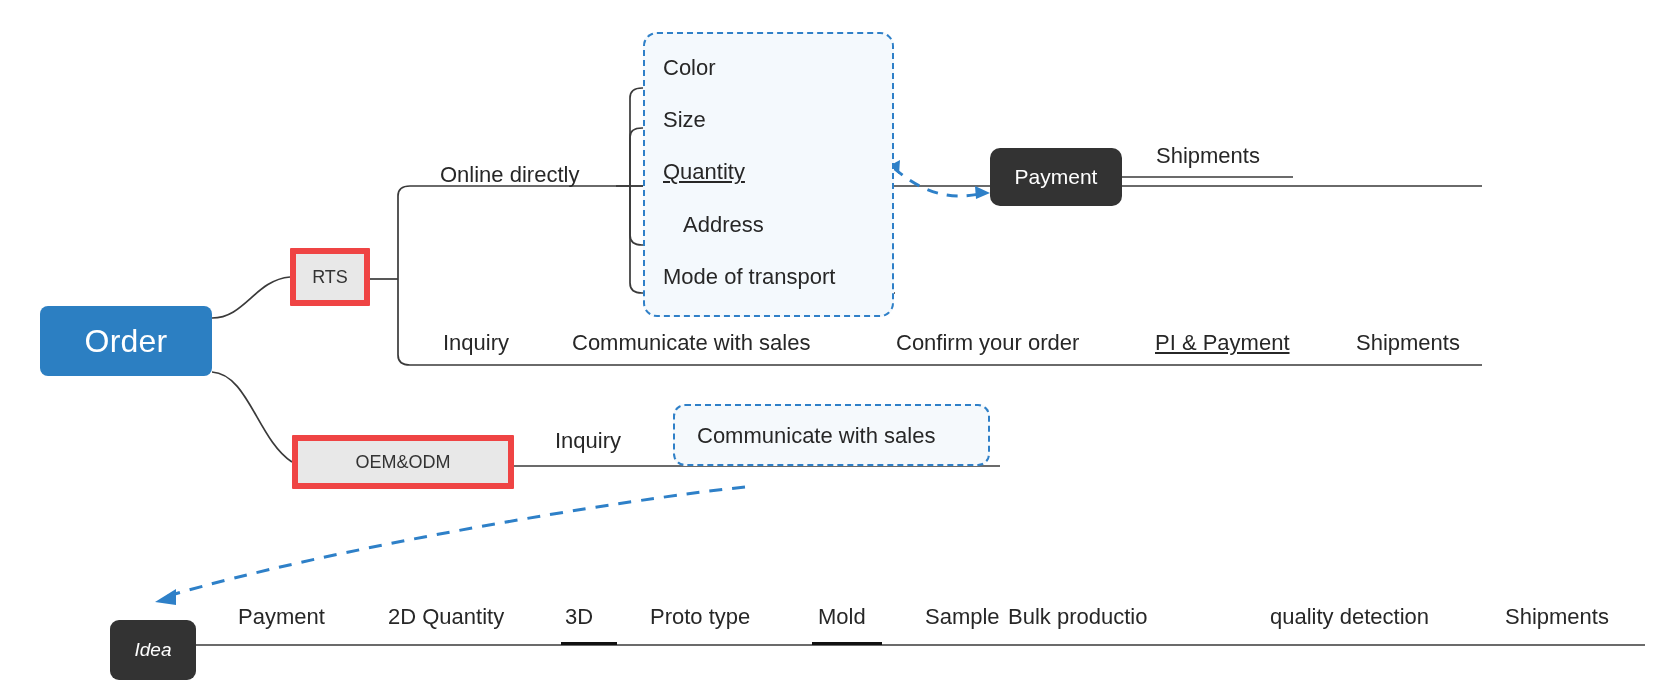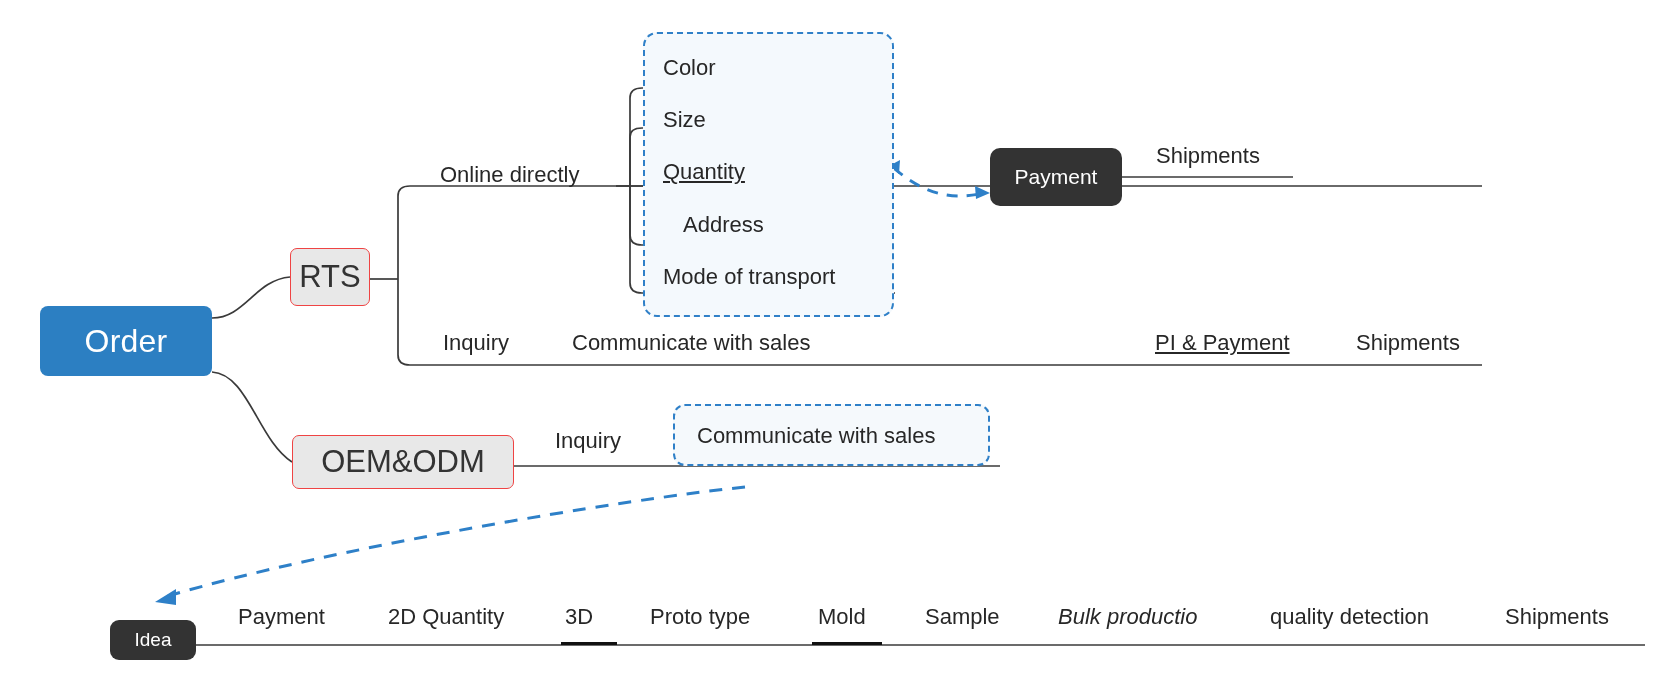--- a/index.html
+++ b/index.html
@@ -40,23 +40,23 @@
   .node-root {
     background: #2c7fc2;
     color: #ffffff;
     border-radius: 8px;
     font-size: 32px;
     letter-spacing: 0.2px;
   }
   .node-grey {
     background: #e8e8e8;
     color: #333333;
-    border: 1px solid #ef4444;
-    border-radius: 7px;
-    font-size: 31px;
+    border: 6px solid #ef4444;
+    border-radius: 1px;
+    font-size: 18px;
   }
   .node-dark {
     background: #333333;
     color: #ffffff;
     border-radius: 10px;
     font-size: 21px;
   }
   .node-dark.small {
     font-size: 19px;
     border-radius: 9px;
@@ -155,38 +155,39 @@
   <div class="label label-22" style="left:663px; top:159px;text-decoration:underline;">Quantity</div>
   <div class="label label-22" style="left:663px; top:212px;margin-left:20px;">Address</div>
   <div class="label label-22" style="left:663px; top:264px;">Mode of transport</div>
 
   <div class="node node-dark" style="left:990px; top:148px; width:132px; height:58px;">Payment</div>
 
   <div class="label label-22" style="left:1156px; top:143px;">Shipments</div>
 
   <div class="label label-22" style="left:443px; top:330px;">Inquiry</div>
   <div class="label label-22" style="left:572px; top:330px;">Communicate with sales</div>
+  <div class="label label-22" style="left:896px; top:330px;">Confirm your order</div>
   <div class="label label-22" style="left:1155px; top:330px;text-decoration:underline;">PI &amp; Payment</div>
   <div class="label label-22" style="left:1356px; top:330px;">Shipments</div>
 
   <div class="node node-grey" style="left:292px; top:435px; width:222px; height:54px;">OEM&amp;ODM</div>
 
   <div class="label label-22" style="left:555px; top:428px;">Inquiry</div>
 
   <div class="dashed-box flat" style="left:673px; top:404px; width:317px; height:62px;"></div>
   <div class="label label-22" style="left:697px; top:423px;">Communicate with sales</div>
 
-  <div class="node node-dark small" style="left:110px; top:620px; width:86px; height:40px;">Idea</div>
+  <div class="node node-dark small" style="left:110px; top:620px; width:86px; height:60px;font-style:italic;">Idea</div>
 
   <div class="label label-22" style="left:238px; top:604px;">Payment</div>
   <div class="label label-22" style="left:388px; top:604px;">2D Quantity</div>
   <div class="label label-22" style="left:565px; top:604px;">3D</div>
   <div class="label label-22" style="left:650px; top:604px;">Proto type</div>
   <div class="label label-22" style="left:818px; top:604px;">Mold</div>
   <div class="label label-22" style="left:925px; top:604px;">Sample</div>
-  <div class="label label-22" style="left:1058px; top:604px;font-style:italic;">Bulk productio</div>
+  <div class="label label-22" style="left:1008px; top:604px;">Bulk productio</div>
   <div class="label label-22" style="left:1270px; top:604px;">quality detection</div>
   <div class="label label-22" style="left:1505px; top:604px;">Shipments</div>
 
   <div class="rule thick" style="left:561px; top:642px; width:56px;"></div>
   <div class="rule thick" style="left:812px; top:642px; width:70px;"></div>
 
 </div>
 
 </body></html>

